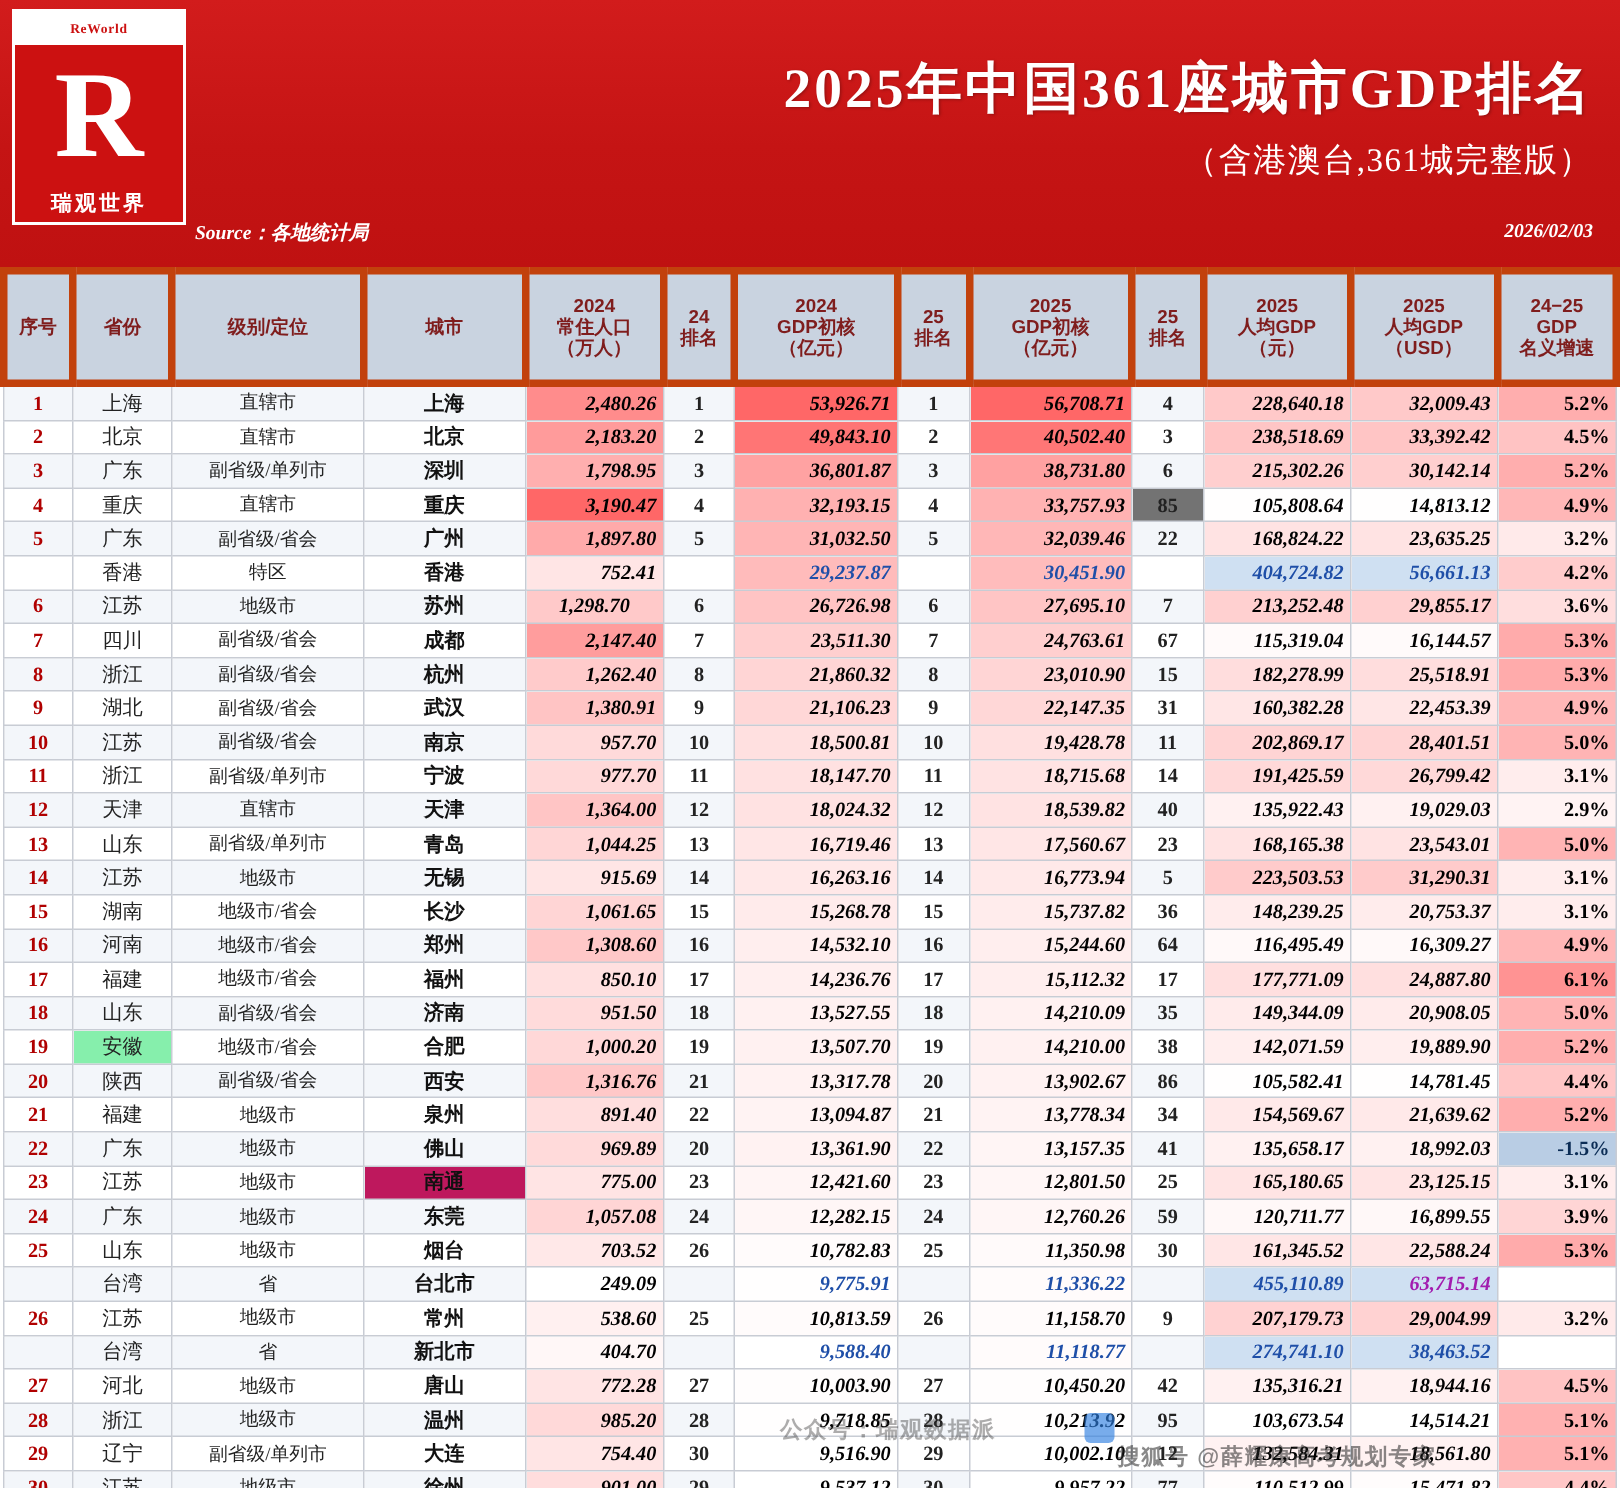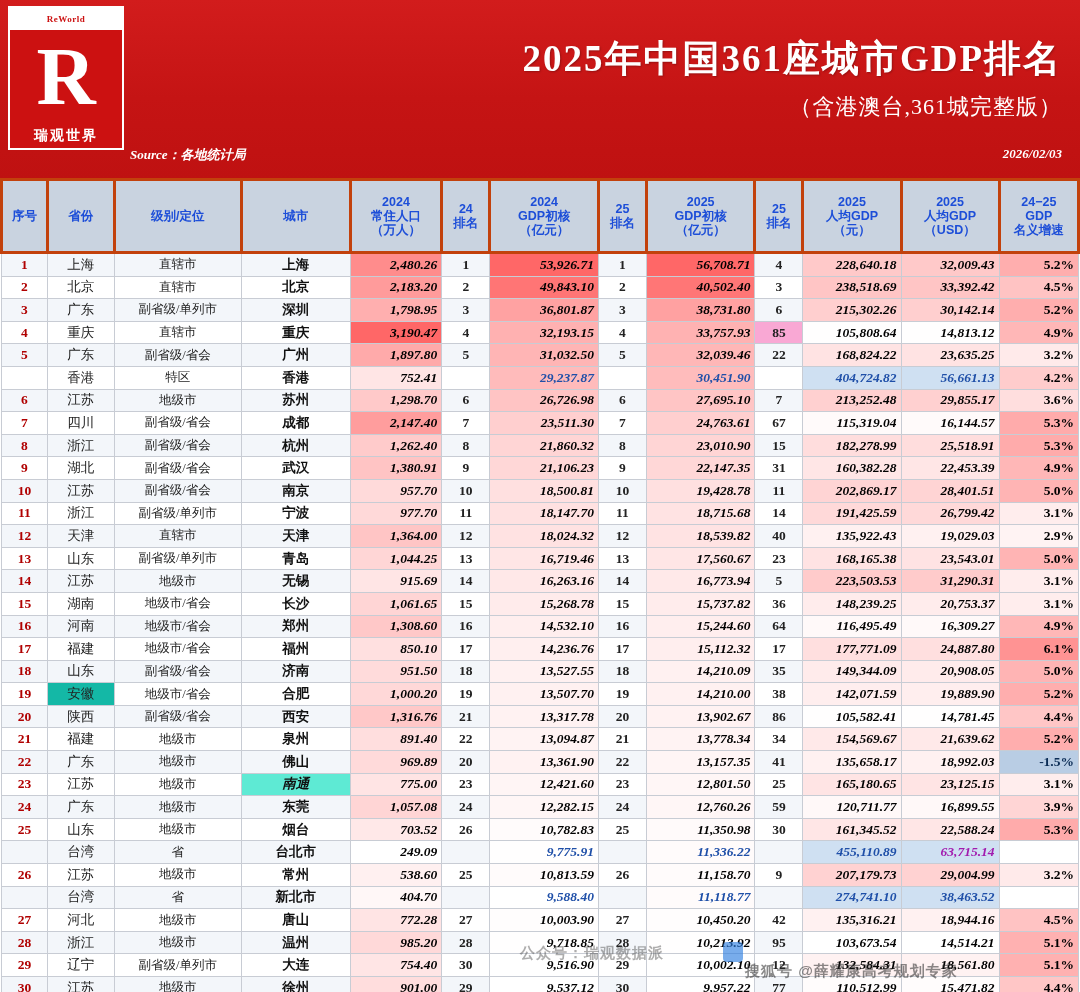--- a/index.html
+++ b/index.html
@@ -54,22 +54,22 @@
   }
   .date{
     position:absolute;right:18px;top:146px;color:#ffffff;
     font-size:13px;font-style:italic;font-weight:bold;
     font-family:"Liberation Serif",serif;
   }
 
   
   table{border-collapse:collapse;width:1080px;table-layout:fixed;}
   thead th{
-    background:#c9d3e0;color:#1d4ed8;font-weight:bold;
-    border:3px solid #c2410c;font-size:12.5px;line-height:14px;
+    background:#c9d3e0;color:#7f1d1d;font-weight:bold;
+    border:5px solid #c2410c;font-size:12.5px;line-height:14px;
     padding:3px 1px;height:64px;vertical-align:middle;
   }
   thead th .hl{display:block;}
   tbody td{
     border:1px solid #c8ccd4;height:21.6px;font-size:13.5px;
     padding:0 4px;white-space:nowrap;overflow:hidden;
     font-family:"Liberation Serif","DejaVu Serif",serif;
   }
   .r{text-align:right;}
   .num{font-style:italic;font-weight:bold;}
@@ -233,21 +233,21 @@
         <tr>
           <td class="idx" style="background: rgb(255, 255, 255);">4</td>
           <td class="prov" style="background: rgb(255, 255, 255);">重庆</td>
           <td class="lvl" style="background: rgb(255, 255, 255);">直辖市</td>
           <td class="city" style="background: rgb(255, 255, 255);">重庆</td>
           <td class="r num" style="background: rgb(255, 103, 103);">3,190.47</td>
           <td class="rank" style="background: rgb(255, 255, 255);">4</td>
           <td class="r num" style="background: rgb(255, 177, 177);">32,193.15</td>
           <td class="rank" style="background: rgb(255, 255, 255);">4</td>
           <td class="r num" style="background: rgb(255, 178, 178);">33,757.93</td>
-          <td class="rank" style="background: #f9a8d4;">85</td>
+          <td class="rank" style="background: #737373;">85</td>
           <td class="r num" style="background: rgb(255, 254, 254);">105,808.64</td>
           <td class="r num" style="background: rgb(255, 254, 254);">14,813.12</td>
           <td class="pct" style="background: rgb(255, 183, 183);">4.9%</td>
         </tr>
         <tr>
           <td class="idx" style="background: rgb(243, 246, 250);">5</td>
           <td class="prov" style="background: rgb(243, 246, 250);">广东</td>
           <td class="lvl" style="background: rgb(243, 246, 250);">副省级/省会</td>
           <td class="city" style="background: rgb(243, 246, 250);">广州</td>
           <td class="r num" style="background: rgb(255, 170, 170);">1,897.80</td>
@@ -273,21 +273,21 @@
           <td class="rank" style="background: rgb(255, 255, 255);"></td>
           <td class="r num" style="background: rgb(207, 224, 242); color: rgb(31, 79, 168);">404,724.82</td>
           <td class="r num" style="background: rgb(207, 224, 242); color: rgb(31, 79, 168);">56,661.13</td>
           <td class="pct" style="background: rgb(255, 204, 204);">4.2%</td>
         </tr>
         <tr>
           <td class="idx" style="background: rgb(243, 246, 250);">6</td>
           <td class="prov" style="background: rgb(243, 246, 250);">江苏</td>
           <td class="lvl" style="background: rgb(243, 246, 250);">地级市</td>
           <td class="city" style="background: rgb(243, 246, 250);">苏州</td>
-          <td class="r num" style="background: rgb(255, 201, 201);">1,298.70</td>
+          <td class="r num" style="background: rgb(255, 201, 201); text-align: center;">1,298.70</td>
           <td class="rank" style="background: rgb(243, 246, 250);">6</td>
           <td class="r num" style="background: rgb(255, 196, 196);">26,726.98</td>
           <td class="rank" style="background: rgb(243, 246, 250);">6</td>
           <td class="r num" style="background: rgb(255, 197, 197);">27,695.10</td>
           <td class="rank" style="background: rgb(243, 246, 250);">7</td>
           <td class="r num" style="background: rgb(255, 208, 208);">213,252.48</td>
           <td class="r num" style="background: rgb(255, 208, 208);">29,855.17</td>
           <td class="pct" style="background: rgb(255, 222, 222);">3.6%</td>
         </tr>
         <tr>
@@ -465,21 +465,21 @@
           <td class="r num" style="background: rgb(255, 241, 241);">13,527.55</td>
           <td class="rank" style="background: rgb(243, 246, 250);">18</td>
           <td class="r num" style="background: rgb(255, 241, 241);">14,210.09</td>
           <td class="rank" style="background: rgb(243, 246, 250);">35</td>
           <td class="r num" style="background: rgb(255, 235, 235);">149,344.09</td>
           <td class="r num" style="background: rgb(255, 235, 235);">20,908.05</td>
           <td class="pct" style="background: rgb(255, 180, 180);">5.0%</td>
         </tr>
         <tr>
           <td class="idx" style="background: rgb(255, 255, 255);">19</td>
-          <td class="prov" style="background: #14b8a6;">安徽</td>
+          <td class="prov" style="background: #86efac;">安徽</td>
           <td class="lvl" style="background: rgb(255, 255, 255);">地级市/省会</td>
           <td class="city" style="background: rgb(255, 255, 255);">合肥</td>
           <td class="r num" style="background: rgb(255, 216, 216);">1,000.20</td>
           <td class="rank" style="background: rgb(255, 255, 255);">19</td>
           <td class="r num" style="background: rgb(255, 241, 241);">13,507.70</td>
           <td class="rank" style="background: rgb(255, 255, 255);">19</td>
           <td class="r num" style="background: rgb(255, 241, 241);">14,210.00</td>
           <td class="rank" style="background: rgb(255, 255, 255);">38</td>
           <td class="r num" style="background: rgb(255, 238, 238);">142,071.59</td>
           <td class="r num" style="background: rgb(255, 238, 238);">19,889.90</td>
@@ -527,21 +527,21 @@
           <td class="r num" style="background: rgb(255, 245, 245);">13,157.35</td>
           <td class="rank" style="background: rgb(243, 246, 250);">41</td>
           <td class="r num" style="background: rgb(255, 241, 241);">135,658.17</td>
           <td class="r num" style="background: rgb(255, 241, 241);">18,992.03</td>
           <td class="pct" style="background: rgb(185, 205, 228); color: rgb(11, 44, 85);">-1.5%</td>
         </tr>
         <tr>
           <td class="idx" style="background: rgb(255, 255, 255);">23</td>
           <td class="prov" style="background: rgb(255, 255, 255);">江苏</td>
           <td class="lvl" style="background: rgb(255, 255, 255);">地级市</td>
-          <td class="city" style="background: #5eead4; font-style: italic;">南通</td>
+          <td class="city" style="background: #be185d;">南通</td>
           <td class="r num" style="background: rgb(255, 228, 228);">775.00</td>
           <td class="rank" style="background: rgb(255, 255, 255);">23</td>
           <td class="r num" style="background: rgb(255, 245, 245);">12,421.60</td>
           <td class="rank" style="background: rgb(255, 255, 255);">23</td>
           <td class="r num" style="background: rgb(255, 246, 246);">12,801.50</td>
           <td class="rank" style="background: rgb(255, 255, 255);">25</td>
           <td class="r num" style="background: rgb(255, 228, 228);">165,180.65</td>
           <td class="r num" style="background: rgb(255, 228, 228);">23,125.15</td>
           <td class="pct" style="background: rgb(255, 237, 237);">3.1%</td>
         </tr>

